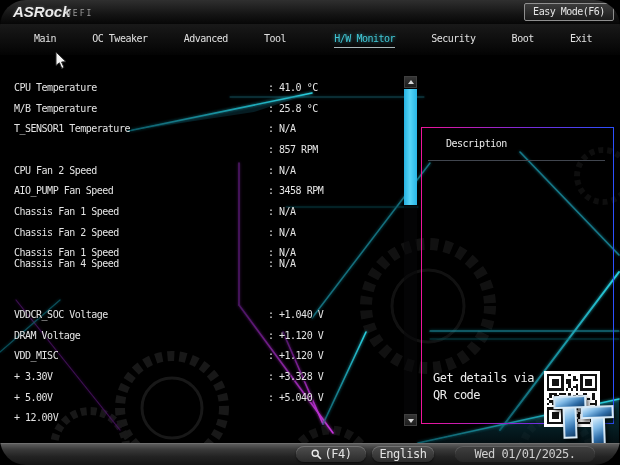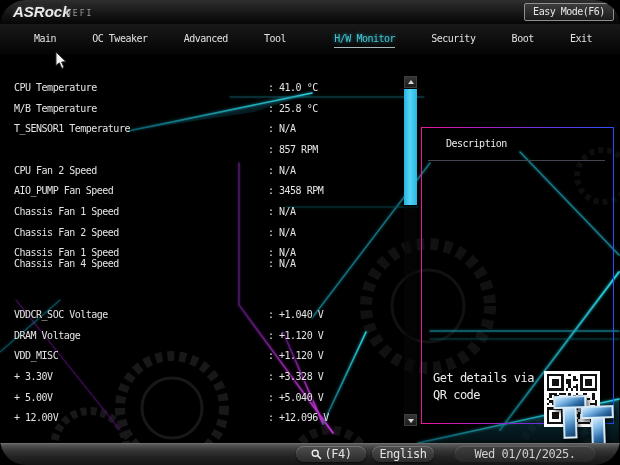--- a/index.html
+++ b/index.html
@@ -206,21 +206,20 @@
       <div class="row" style="top: 367.1px;">
         <span class="row-label">+ 3.30V</span>
         <span class="row-value">: +3.328 V</span>
       </div>
       <div class="row" style="top: 387.75px;">
         <span class="row-label">+ 5.00V</span>
         <span class="row-value">: +5.040 V</span>
       </div>
       <div class="row" style="top: 408.4px;">
         <span class="row-label">+ 12.00V</span>
-        <span class="row-value">: +12.096 V</span>
       </div>
     </div>
 
   <div class="sb-track"></div>
   <div class="sb-btn sb-btn-up">
       <span></span>
     </div>
   <div class="sb-thumb"></div>
   <div class="sb-btn sb-btn-down">
       <span></span>

